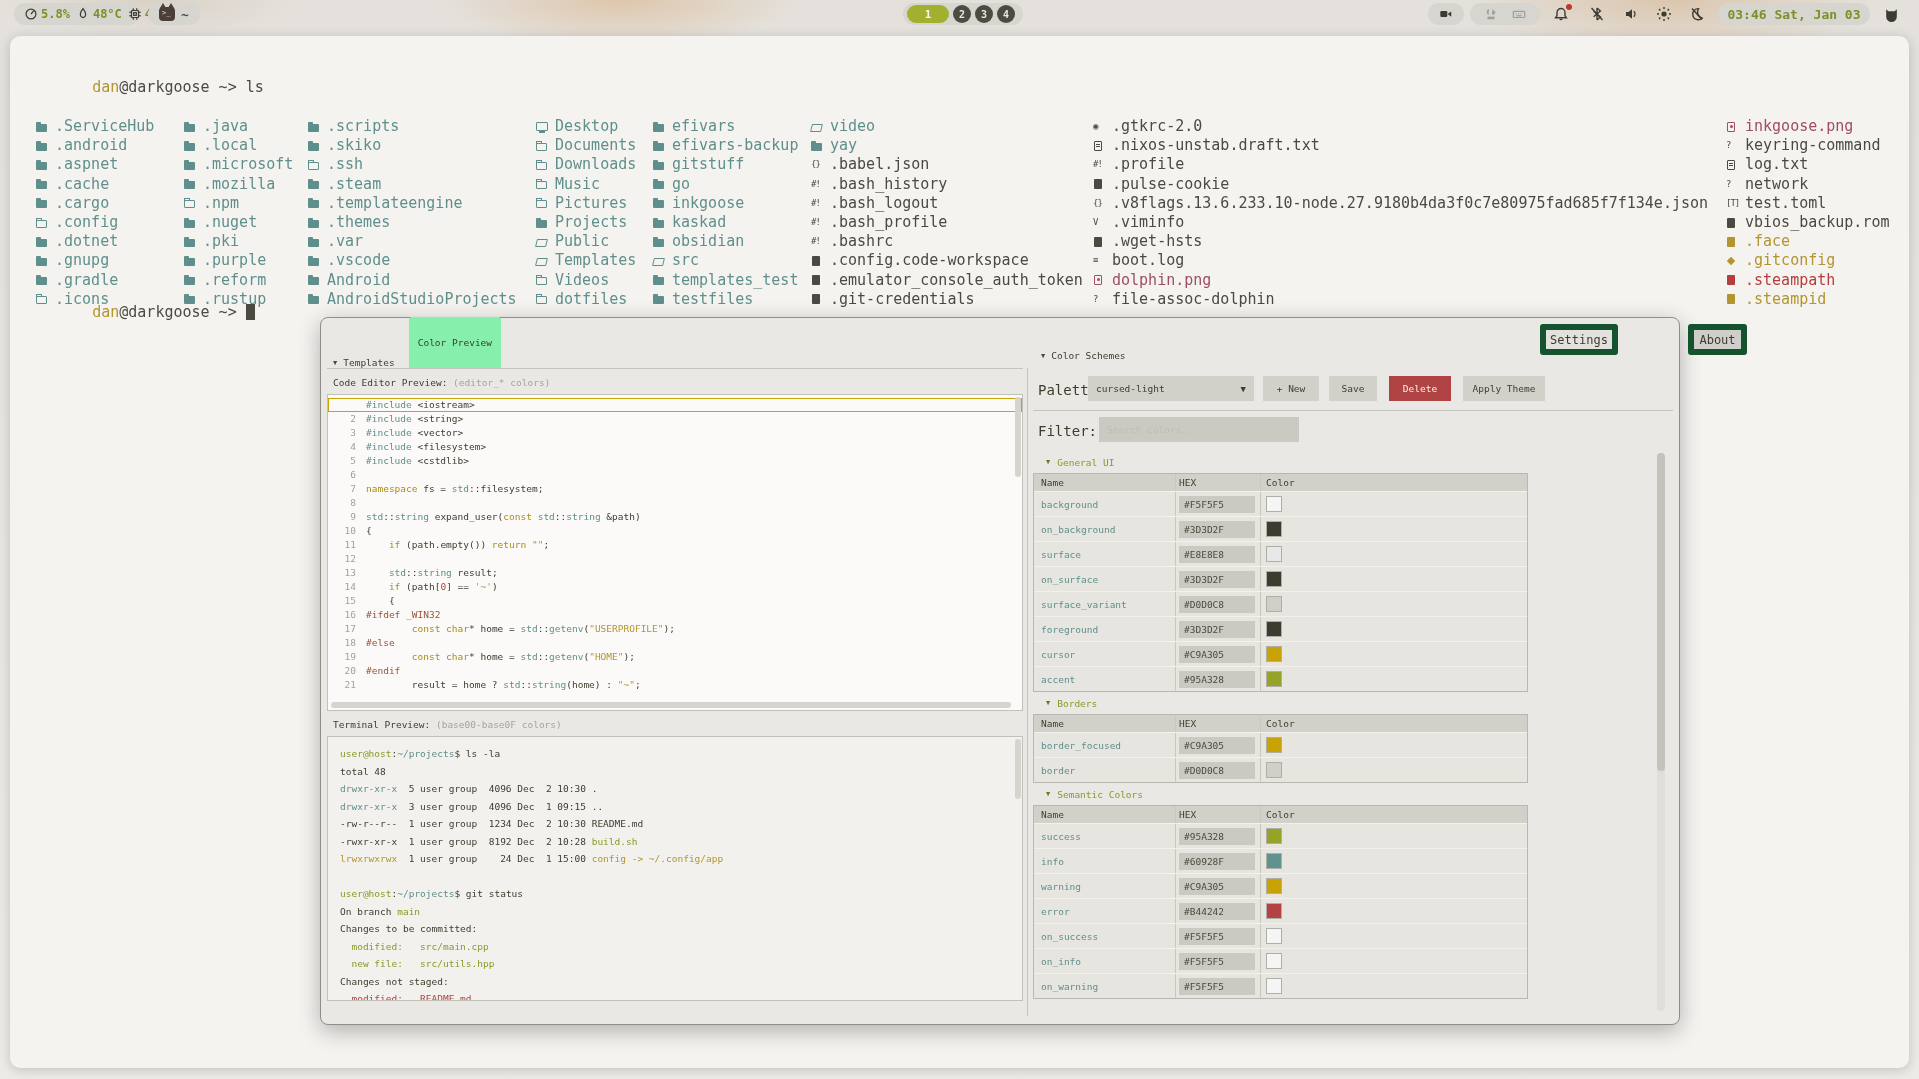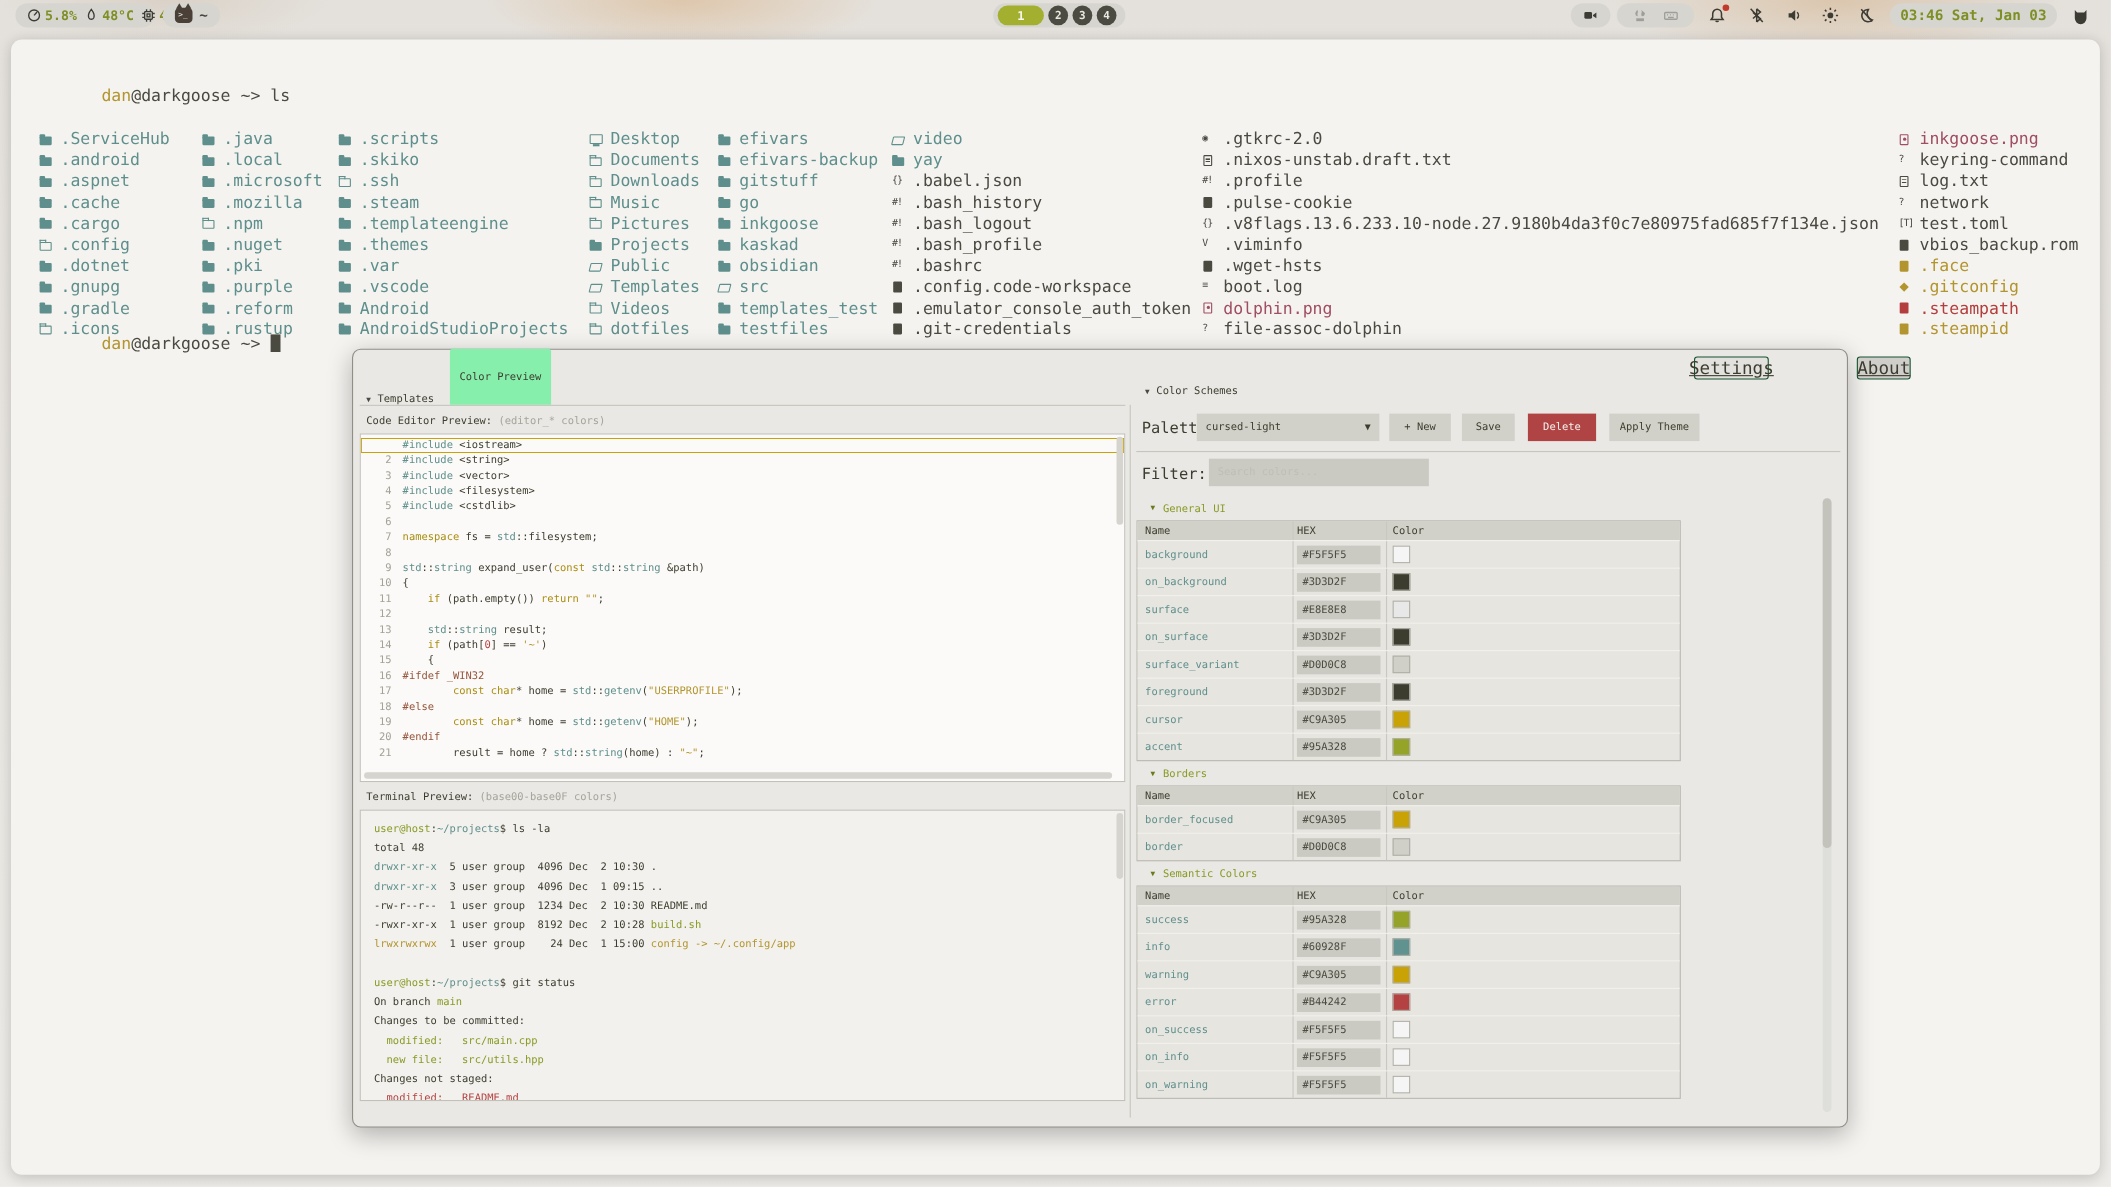--- a/index.html
+++ b/index.html
@@ -62,22 +62,22 @@
   .ic-ft::after{content:"";position:absolute;left:3px;top:4px;width:4px;height:4px;
     background:repeating-linear-gradient(to bottom,currentColor 0 1px,transparent 1px 2px);}
   .ic-im::before{content:"";position:absolute;left:1px;top:1px;width:8px;height:10px;border:1px solid currentColor;border-radius:1px;box-sizing:border-box;}
   .ic-im::after{content:"";position:absolute;left:4px;top:4px;width:3px;height:3px;border-radius:50%;background:currentColor;}
   .ic-git::before{content:"";position:absolute;left:2px;top:3px;width:6px;height:6px;background:currentColor;transform:rotate(45deg);}
   .ictx{display:inline-block;width:13px;margin-right:6px;font-size:9px;letter-spacing:-1px;flex:none;text-align:left;}
   
   .dialog{position:absolute;left:320px;top:317px;width:1358px;height:706px;background:#e9e8e4;
     border:1px solid #908e87;border-radius:8px;box-shadow:0 6px 22px rgba(0,0,0,.28);
     font-size:9.5px;color:#3d3d2f;}
-  .dlgbtn{position:absolute;top:6px;height:19px;border:1px solid #14532d;border-radius:3px;
-    display:flex;align-items:center;justify-content:center;font-size:16px;color:#3d3d2f;cursor:default;text-decoration:underline;}
+  .dlgbtn{position:absolute;top:6px;height:19px;border:6px solid #14532d;border-radius:3px;
+    display:flex;align-items:center;justify-content:center;font-size:12px;color:#3d3d2f;cursor:default;}
   .btn-settings{left:1219px;width:66px;background:#e2e1dd;}
   .btn-about{left:1367px;width:47px;background:#cfceca;}
   .hline{position:absolute;height:1px;background:#c6c5bd;}
   .vline{position:absolute;width:1px;background:#c6c5bd;}
   .arrow::before{content:"▼";font-size:7px;margin-right:6px;color:#4a4a40;}
   .tabrow{position:absolute;left:12px;top:31px;display:flex;align-items:flex-end;height:19px;}
   .tablabel{display:flex;align-items:center;font-size:9.5px;color:#3d3d2f;margin-right:14px;}
   .tab-active{background:#86efac;border-radius:3px 3px 0 0;padding:20px 9px;font-size:9.5px;}
   .panel-label{position:absolute;font-size:9.5px;color:#3d3d2f;white-space:pre;}
   .hint{color:#a5a49a;}

